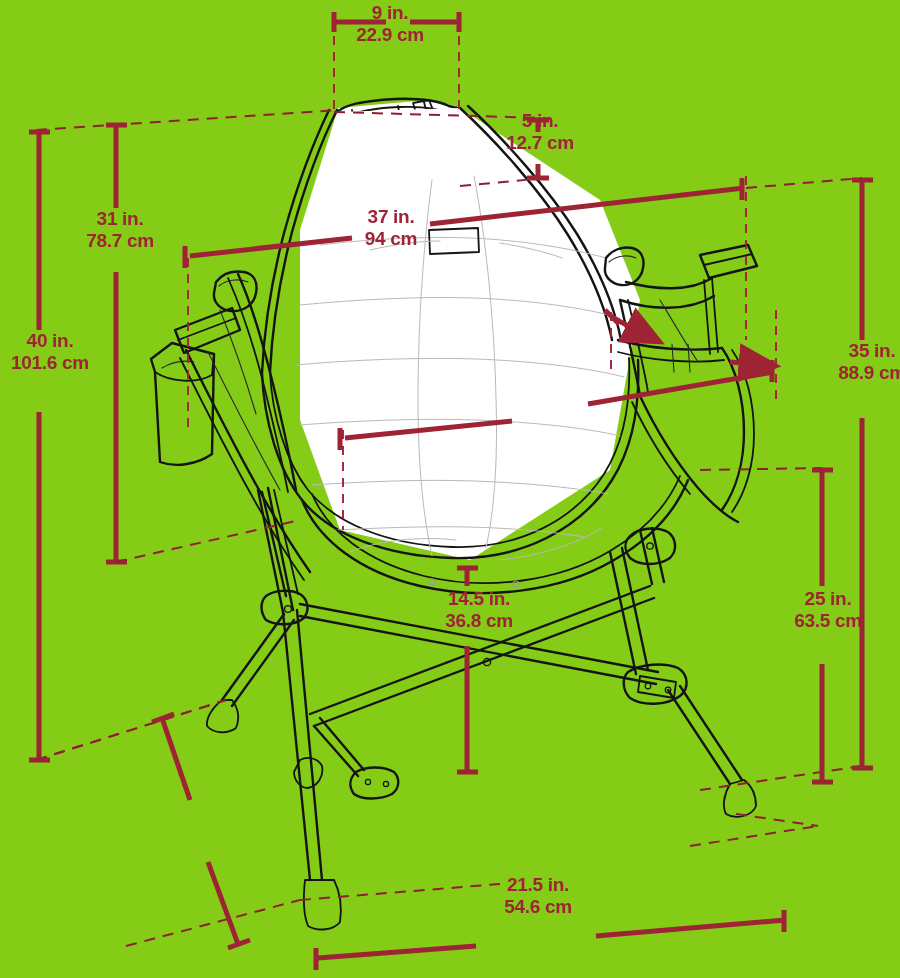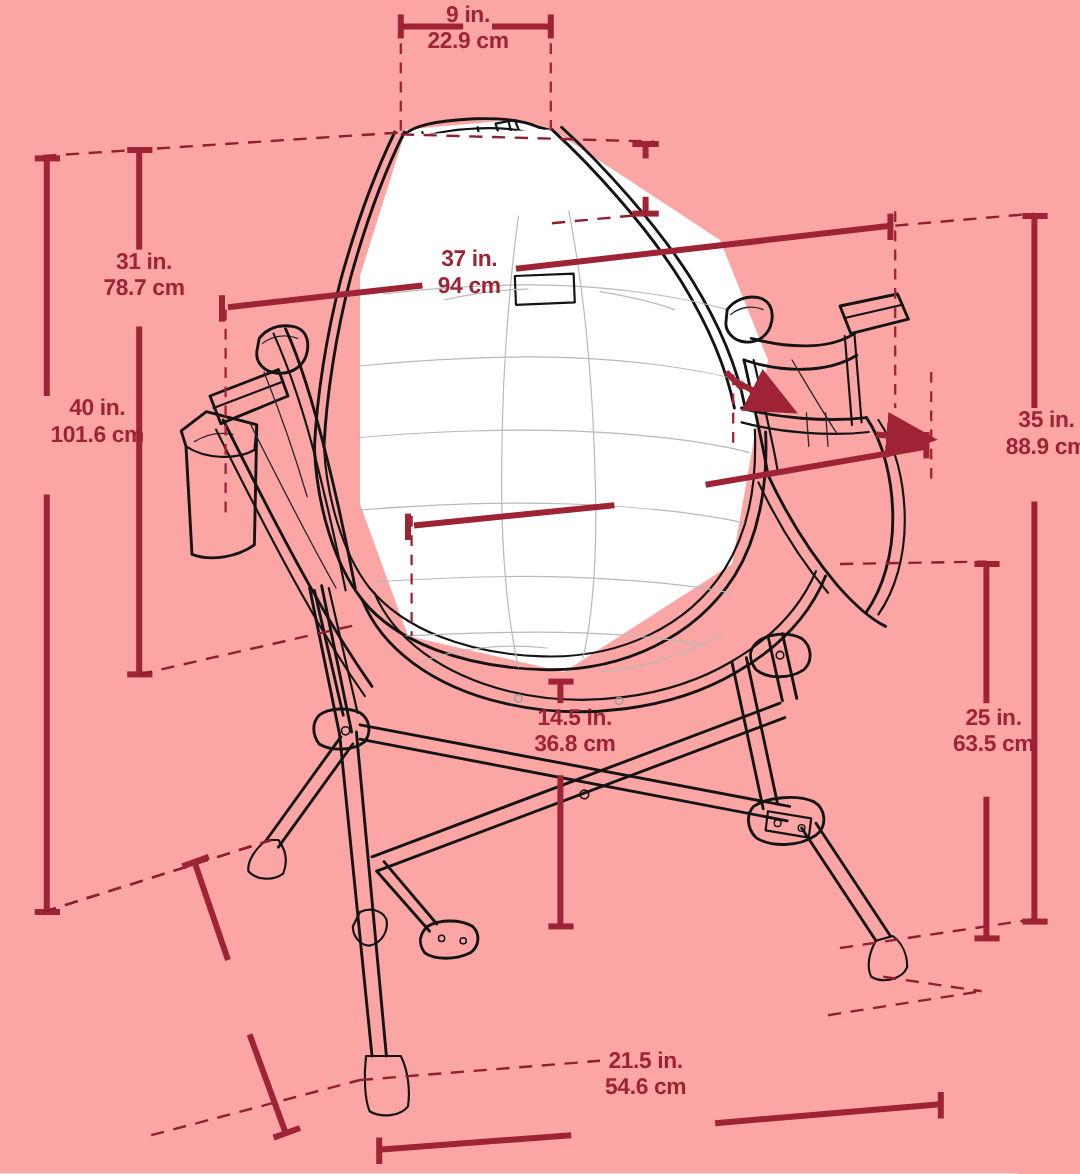--- a/index.html
+++ b/index.html
@@ -1,21 +1,21 @@
 <!DOCTYPE html>
 <html><head>
 <meta charset="utf-8">
 <title>Chair Dimension Diagram</title>
 <style>
   html,body{margin:0;padding:0;background:#ffffff;}
   body{
     font-family:"Liberation Sans", sans-serif;
     width:900px;height:978px;overflow:hidden;position:relative;
   }
-  #stage{position:relative;width:900px;height:978px;background:#fca5a5;}
+  #stage{position:relative;width:900px;height:978px;background:#84cc16;}
   #stage svg{position:absolute;left:0;top:0;}
   .dimlabel{
     position:absolute;
     color:#9e2335;
     font-weight:bold;
     font-family:"Liberation Sans", sans-serif;
     font-size:19px;
     line-height:1.18;
     letter-spacing:-0.3px;
     white-space:nowrap;
@@ -299,22 +299,26 @@
         <path class="dimcap" d="M784,910 L784,932"></path>
       </g>
     </g>
   </svg>
 
   <div class="dimlabel" style="left:330px;top:2px;width:120px;">
     <span class="ln">9 in.</span>
     <span class="ln">22.9 cm</span>
   </div>
 
-
-  <div class="dimlabel" style="left:0px;top:330px;width:100px;padding-left:31px;">
+  <div class="dimlabel" style="left:494px;top:110px;width:92px;">
+    <span class="ln">5 in.</span>
+    <span class="ln">12.7 cm</span>
+  </div>
+
+  <div class="dimlabel" style="left:0px;top:330px;width:100px;">
     <span class="ln">40 in.</span>
     <span class="ln">101.6 cm</span>
   </div>
 
   <div class="dimlabel" style="left:72px;top:208px;width:96px;">
     <span class="ln">31 in.</span>
     <span class="ln">78.7 cm</span>
   </div>
 
   <div class="dimlabel" style="left:340px;top:206px;width:102px;">

